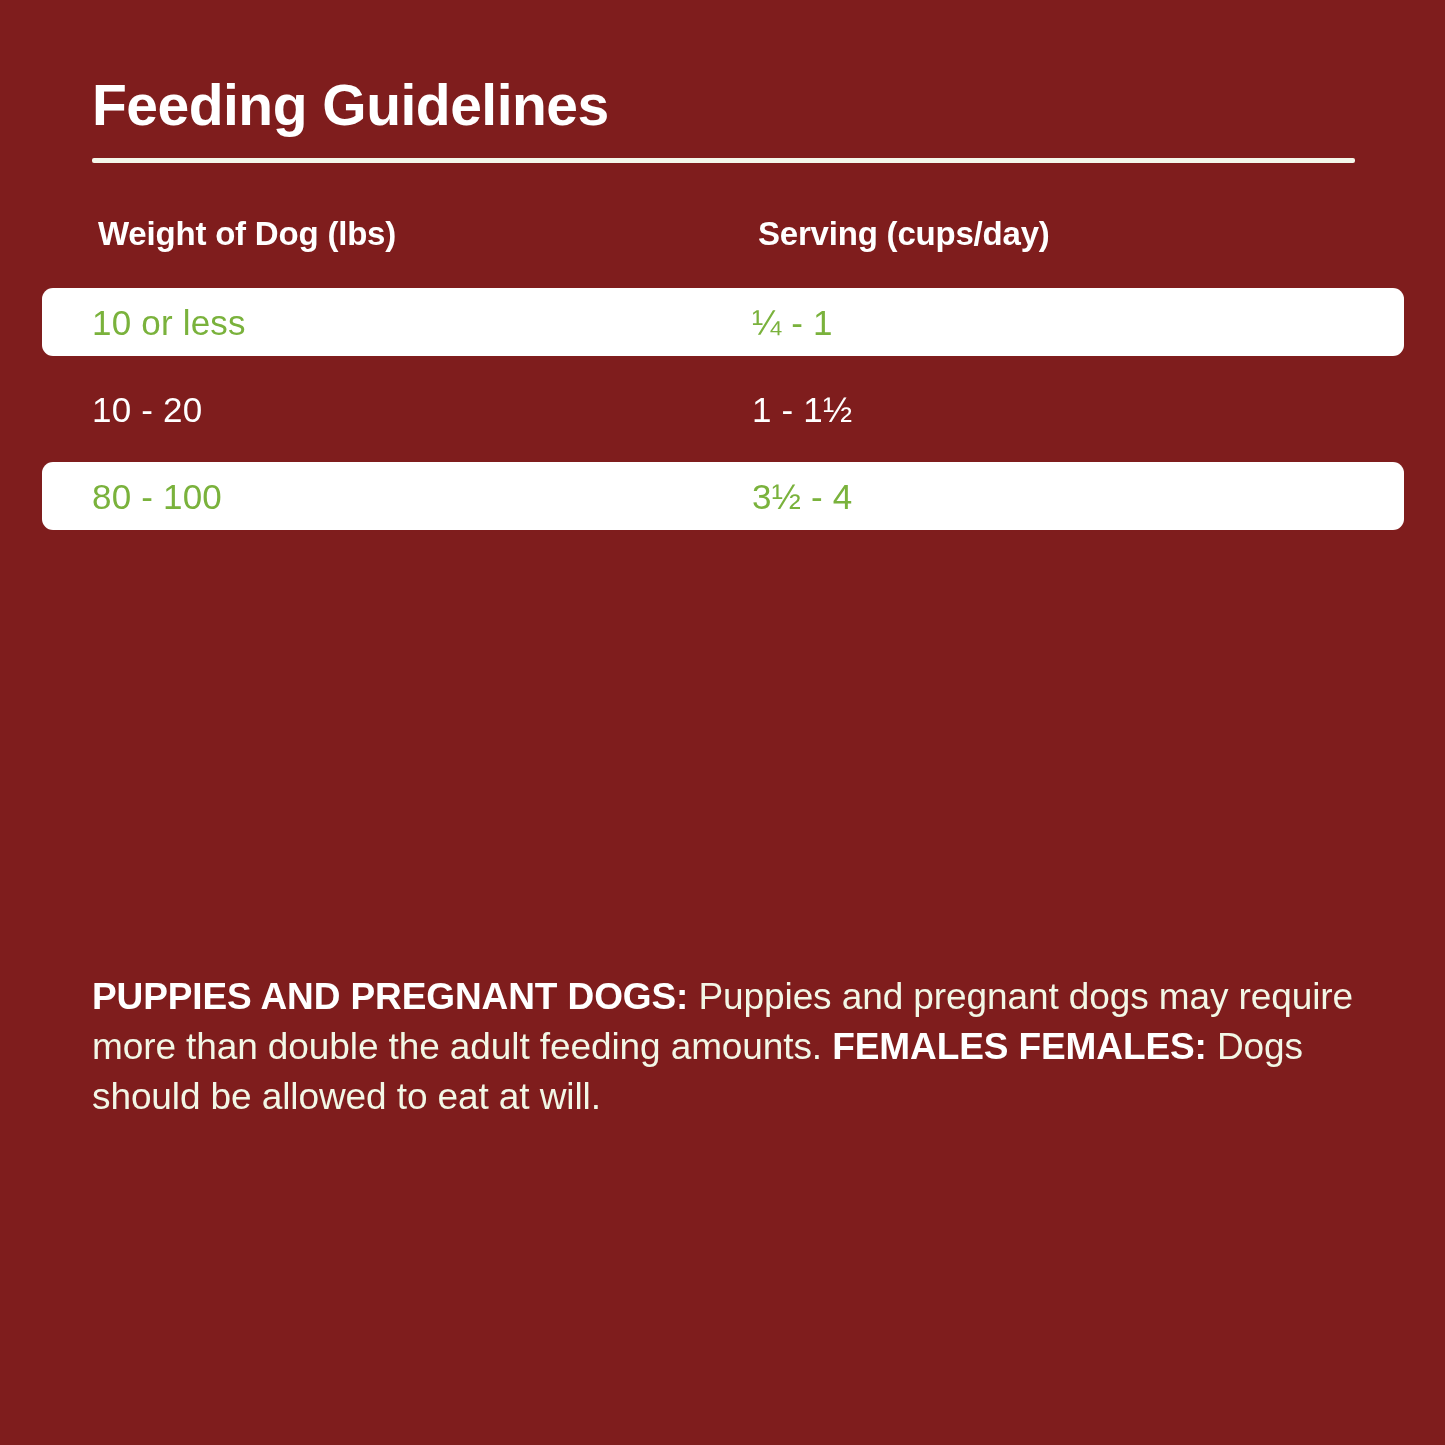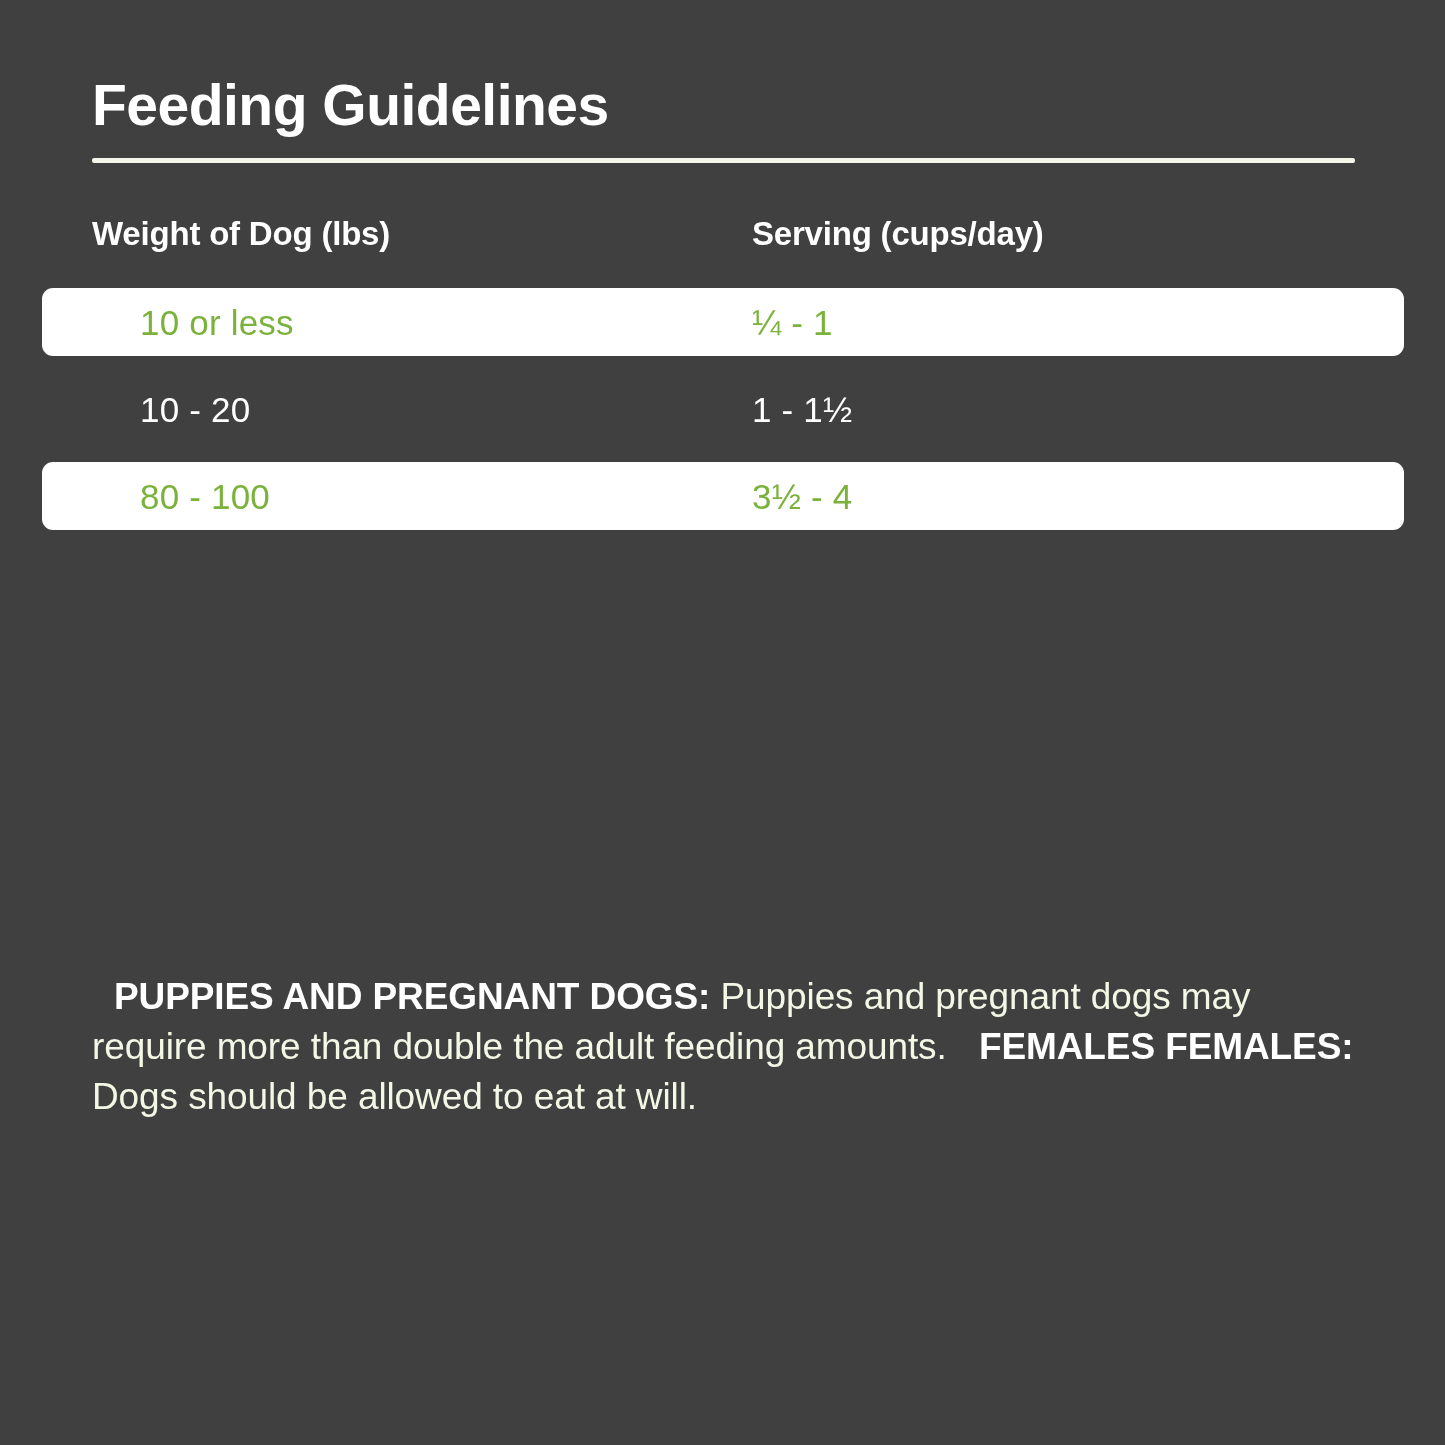--- a/index.html
+++ b/index.html
@@ -11,21 +11,21 @@
     height: 1445px;
     background: #76b82f;
     font-family: "Liberation Sans", sans-serif;
     overflow: hidden;
   }
 
   #panel {
     position: relative;
     width: 1445px;
     height: 1445px;
-    background: #404040;
+    background: #7f1d1d;
     box-sizing: border-box;
   }
 
   
   #title-block {
     position: absolute;
     left: 92px;
     top: 74px;
     width: 1263px;
   }
@@ -50,20 +50,21 @@
     position: absolute;
     left: 0;
     top: 207px;
     width: 1445px;
   }
 
   .table-header-row {
     position: relative;
     height: 72px;
     box-sizing: border-box;
+    margin-left: 6px;
   }
   .th {
     position: absolute;
     top: 8px;
     font-size: 33px;
     font-weight: bold;
     color: #ffffff;
     letter-spacing: -0.2px;
     white-space: nowrap;
   }
@@ -94,38 +95,37 @@
     transform: translateY(-50%);
     font-size: 35px;
     font-weight: normal;
     letter-spacing: 0.2px;
     color: #ffffff;
     white-space: nowrap;
   }
   .row.striped .cell {
     color: #7ab23c;
   }
-  .cell.col-weight { left: 92px; margin-left: 48px; }
+  .cell.col-weight { left: 92px; }
   .cell.col-serving { left: 752px; }
 
   
   #footnote {
     position: absolute;
     left: 92px;
     top: 935px;
     width: 1275px;
     font-size: 37px;
     line-height: 50px;
     color: #f2f7e6;
     letter-spacing: -0.1px;
   }
   #footnote b {
     font-weight: bold;
     color: #ffffff;
-    margin-left: 22px;
   }
 </style>
 </head>
 <body>
 
 <div id="panel">
 
   <div id="title-block">
     <div id="page-title">Feeding Guidelines</div>
     <div id="title-divider"></div>

